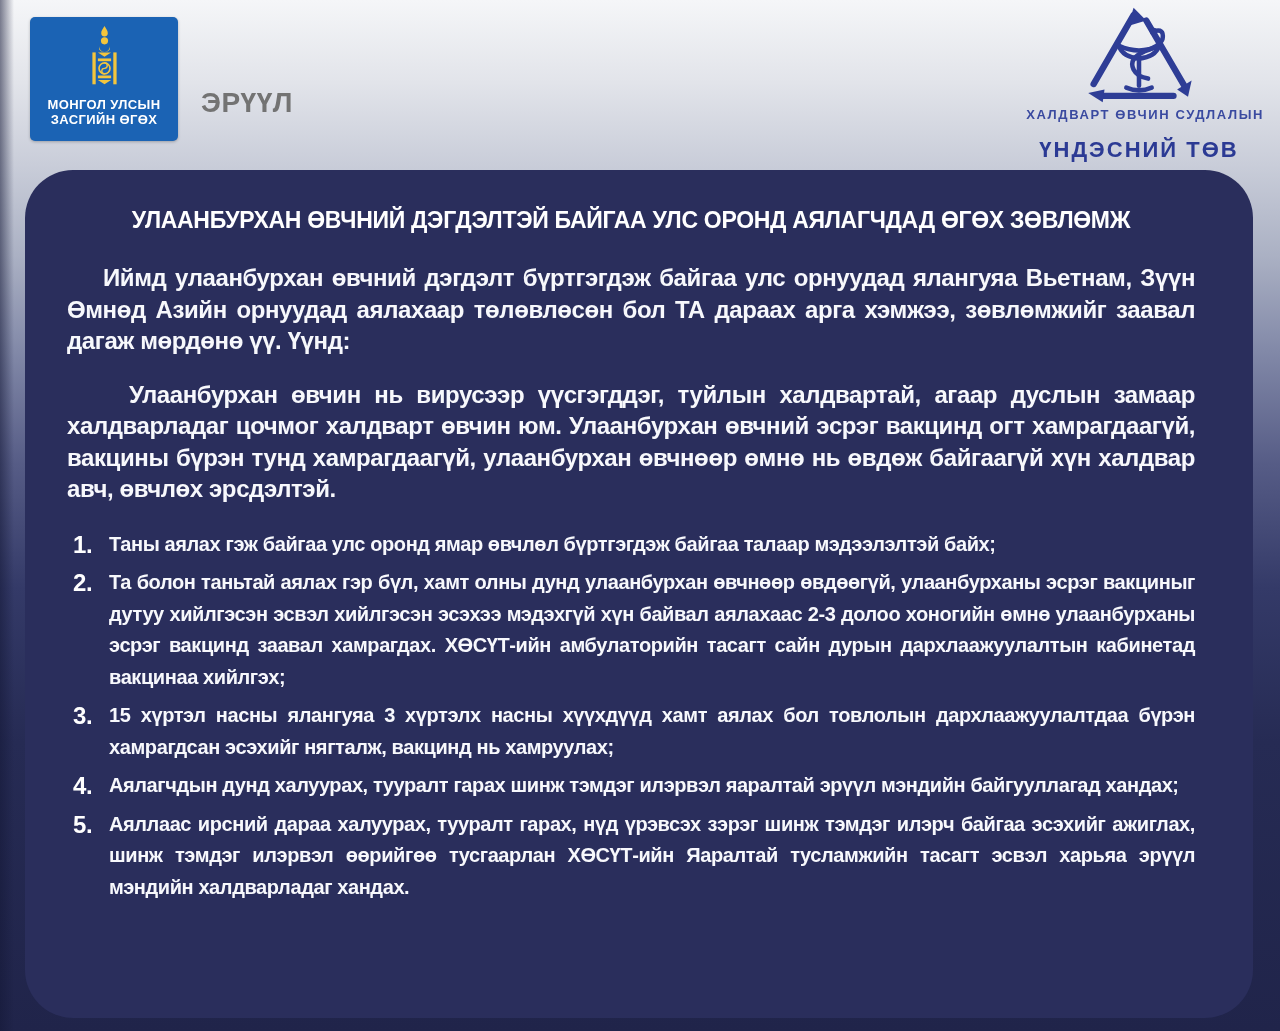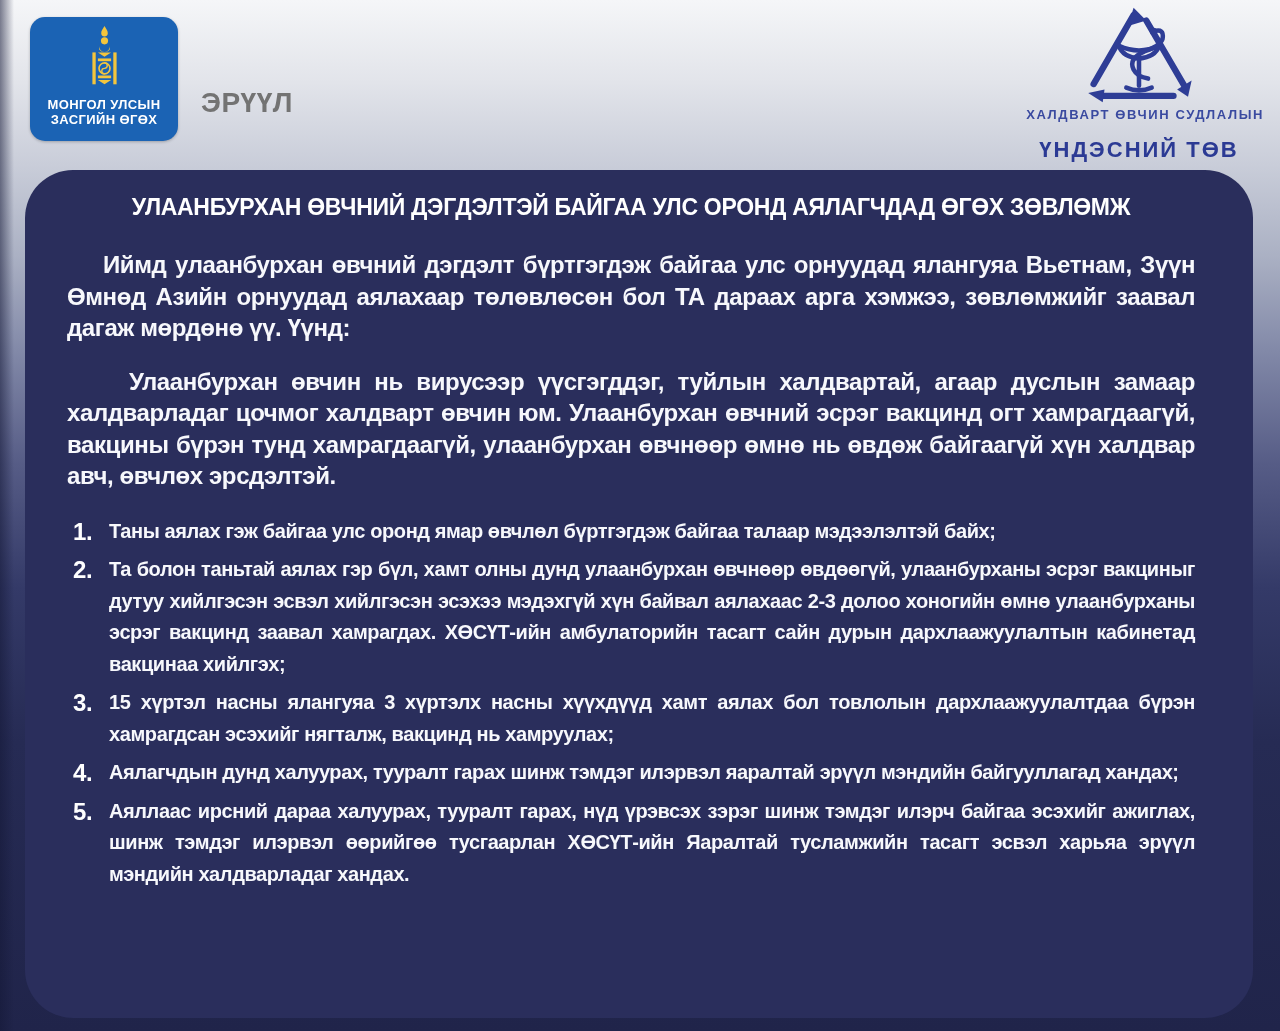--- a/index.html
+++ b/index.html
@@ -13,21 +13,21 @@
   }
   .edge-shade {
     position: absolute; left: 0; top: 0; width: 14px; height: 100%;
     background: linear-gradient(90deg, rgba(20,24,55,0.55), rgba(20,24,55,0));
     pointer-events: none;
   }
   
   .gov-logo {
     position: absolute; left: 30px; top: 17px;
     width: 148px; height: 124px;
-    background: #1b63b4; border-radius: 15px;
+    background: #1b63b4; border-radius: 5px;
     display: flex; flex-direction: column; align-items: center;
     box-shadow: 0 1px 3px rgba(0,0,0,0.25);
   }
   .gov-logo svg { height: 66px; margin-top: 9px; }
   .gov-logo-text { margin-top: 5px; text-align: center; }
   .gov-logo-text div {
     color: #ffffff; font-weight: bold; font-size: 13px; line-height: 15px;
     letter-spacing: 0.4px; white-space: nowrap;
   }
   .ministry {
@@ -46,21 +46,21 @@
   }
   .nccd-big {
     margin-top: 15px; color: #2b3a94; font-weight: bold; font-size: 22px;
     letter-spacing: 2px; white-space: nowrap;
   }
   
   .card {
     position: absolute; left: 25px; top: 170px;
     width: 1228px; height: 848px;
     background: #2a2e5c; border-radius: 48px;
-    box-sizing: border-box; padding: 20px 58px 0 42px;
+    box-sizing: border-box; padding: 33px 58px 0 42px;
     color: #ffffff;
   }
   .card-title {
     text-align: center; font-weight: bold; font-size: 23px;
     letter-spacing: -0.3px; white-space: nowrap;
     margin: 4px 0 28px 0; color: #ffffff;
   }
   .para {
     font-weight: bold; font-size: 24px; line-height: 31.5px;
     letter-spacing: -0.4px; text-align: justify; color: #f7f8fc;

